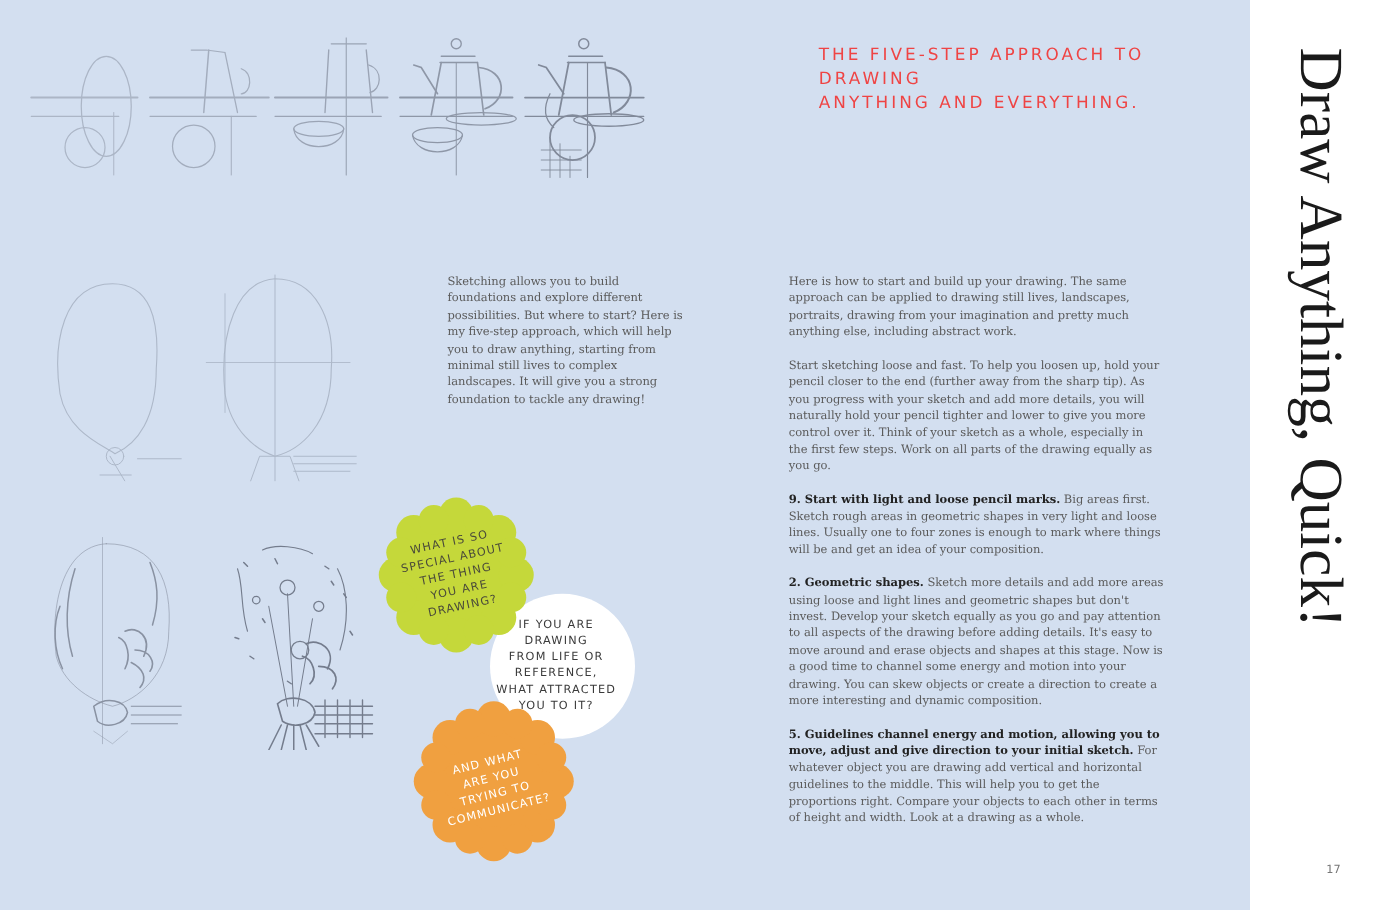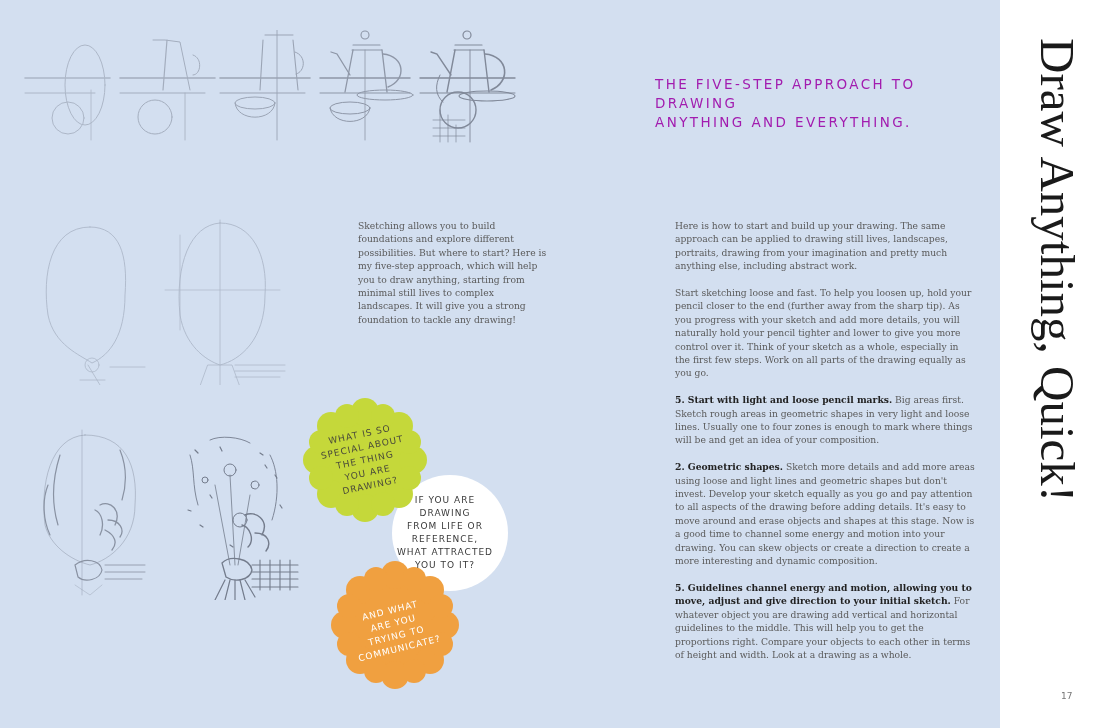--- a/index.html
+++ b/index.html
@@ -1,22 +1,22 @@
 <!DOCTYPE html>
 <html><head>
 <meta charset="utf-8">
 <style>
   html, body { margin:0; padding:0; }
   body { width:1108px; height:728px; position:relative; overflow:hidden; background:#ffffff; font-family:"DejaVu Serif", serif; }
   .page-blue { position:absolute; left:0; top:0; width:1000px; height:728px; background:#d3dff0; }
   .page-white { position:absolute; left:1000px; top:0; width:108px; height:728px; background:#ffffff; }
-  .heading { position:absolute; left:655px; top:35px; width:340px; font-family:"DejaVu Sans", sans-serif; font-size:13.5px; letter-spacing:2.4px; line-height:19px; color:#a21caf; text-transform:uppercase;margin-top:40px; }
+  .heading { position:absolute; left:655px; top:35px; width:340px; font-family:"DejaVu Sans", sans-serif; font-size:13.5px; letter-spacing:2.4px; line-height:19px; color:#ef4444; text-transform:uppercase; }
   .intro { position:absolute; left:358px; top:219px; width:190px; font-size:9.2px; line-height:13.4px; color:#5a5a5a; }
   .intro p { margin:0 0 13.4px 0; }
-  .body-col { position:absolute; left:675px; top:219px; width:300px; font-size:9.2px; line-height:13.4px; color:#5a5a5a; }
+  .body-col { position:absolute; left:631px; top:219px; width:300px; font-size:9.2px; line-height:13.4px; color:#5a5a5a; }
   .body-col p { margin:0 0 13.4px 0; }
   .body-col b { color:#222; font-weight:bold; }
   .vtitle { position:absolute; left:1030px; top:38px; width:60px; height:500px; }
   .vtitle span { position:absolute; left:0; top:0; transform-origin:0 0; transform:translate(56px,0) rotate(90deg); font-family:"Liberation Serif", serif; font-size:49px; color:#1a1a1a; white-space:nowrap; }
   .pagenum { position:absolute; left:1061px; top:691px; font-family:"DejaVu Sans", sans-serif; font-size:9px; color:#777; }
   .bubble { position:absolute; font-family:"DejaVu Sans", sans-serif; font-size:9px; letter-spacing:1px; line-height:13px; text-transform:uppercase; text-align:center; display:flex; align-items:center; justify-content:center; }
   .bubble span { display:block; }
   .sketch { position:absolute; }
 </style>
 </head>
@@ -124,21 +124,21 @@
   <div>ANYTHING AND EVERYTHING.</div>
 </div>
 
 <div class="intro">
   <p>Sketching allows you to build foundations and explore different possibilities. But where to start? Here is my five-step approach, which will help you to draw anything, starting from minimal still lives to complex landscapes. It will give you a strong foundation to tackle any drawing!</p>
 </div>
 
 <div class="body-col">
   <p>Here is how to start and build up your drawing. The same approach can be applied to drawing still lives, landscapes, portraits, drawing from your imagination and pretty much anything else, including abstract work.</p>
   <p>Start sketching loose and fast. To help you loosen up, hold your pencil closer to the end (further away from the sharp tip). As you progress with your sketch and add more details, you will naturally hold your pencil tighter and lower to give you more control over it. Think of your sketch as a whole, especially in the first few steps. Work on all parts of the drawing equally as you go.</p>
-  <p><b>5. Start with light and loose pencil marks.</b><span> Big areas first. Sketch rough areas in geometric shapes in very light and loose lines. Usually one to four zones is enough to mark where things will be and get an idea of your composition.</span></p>
+  <p><b>9. Start with light and loose pencil marks.</b><span> Big areas first. Sketch rough areas in geometric shapes in very light and loose lines. Usually one to four zones is enough to mark where things will be and get an idea of your composition.</span></p>
   <p><b>2. Geometric shapes.</b><span> Sketch more details and add more areas using loose and light lines and geometric shapes but don't invest. Develop your sketch equally as you go and pay attention to all aspects of the drawing before adding details. It's easy to move around and erase objects and shapes at this stage. Now is a good time to channel some energy and motion into your drawing. You can skew objects or create a direction to create a more interesting and dynamic composition.</span></p>
   <p><b>5. Guidelines channel energy and motion, allowing you to move, adjust and give direction to your initial sketch.</b><span> For whatever object you are drawing add vertical and horizontal guidelines to the middle. This will help you to get the proportions right. Compare your objects to each other in terms of height and width. Look at a drawing as a whole.</span></p>
 </div>
 
 <svg class="sketch" style="left:300px;top:395px;" width="230" height="300" viewBox="0 0 230 300">
   <circle cx="150" cy="138" r="58" fill="#ffffff"></circle>
   <g fill="#c5d83a">
     <circle cx="65" cy="65" r="48"></circle>
     <circle cx="65" cy="17" r="14"></circle>
       <circle cx="99" cy="31" r="14"></circle>

